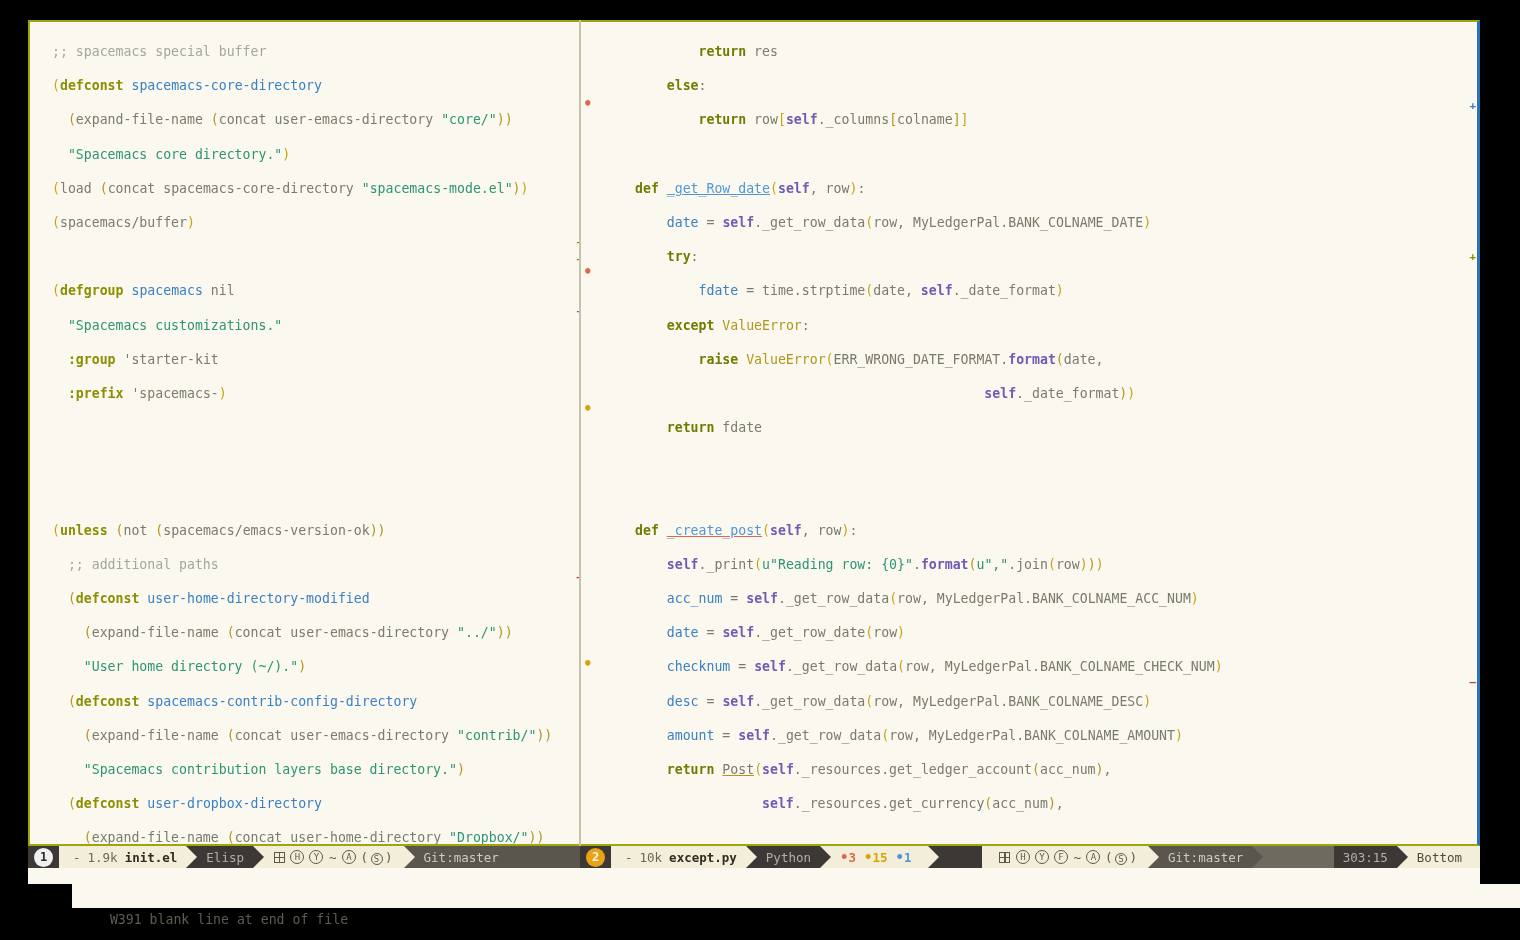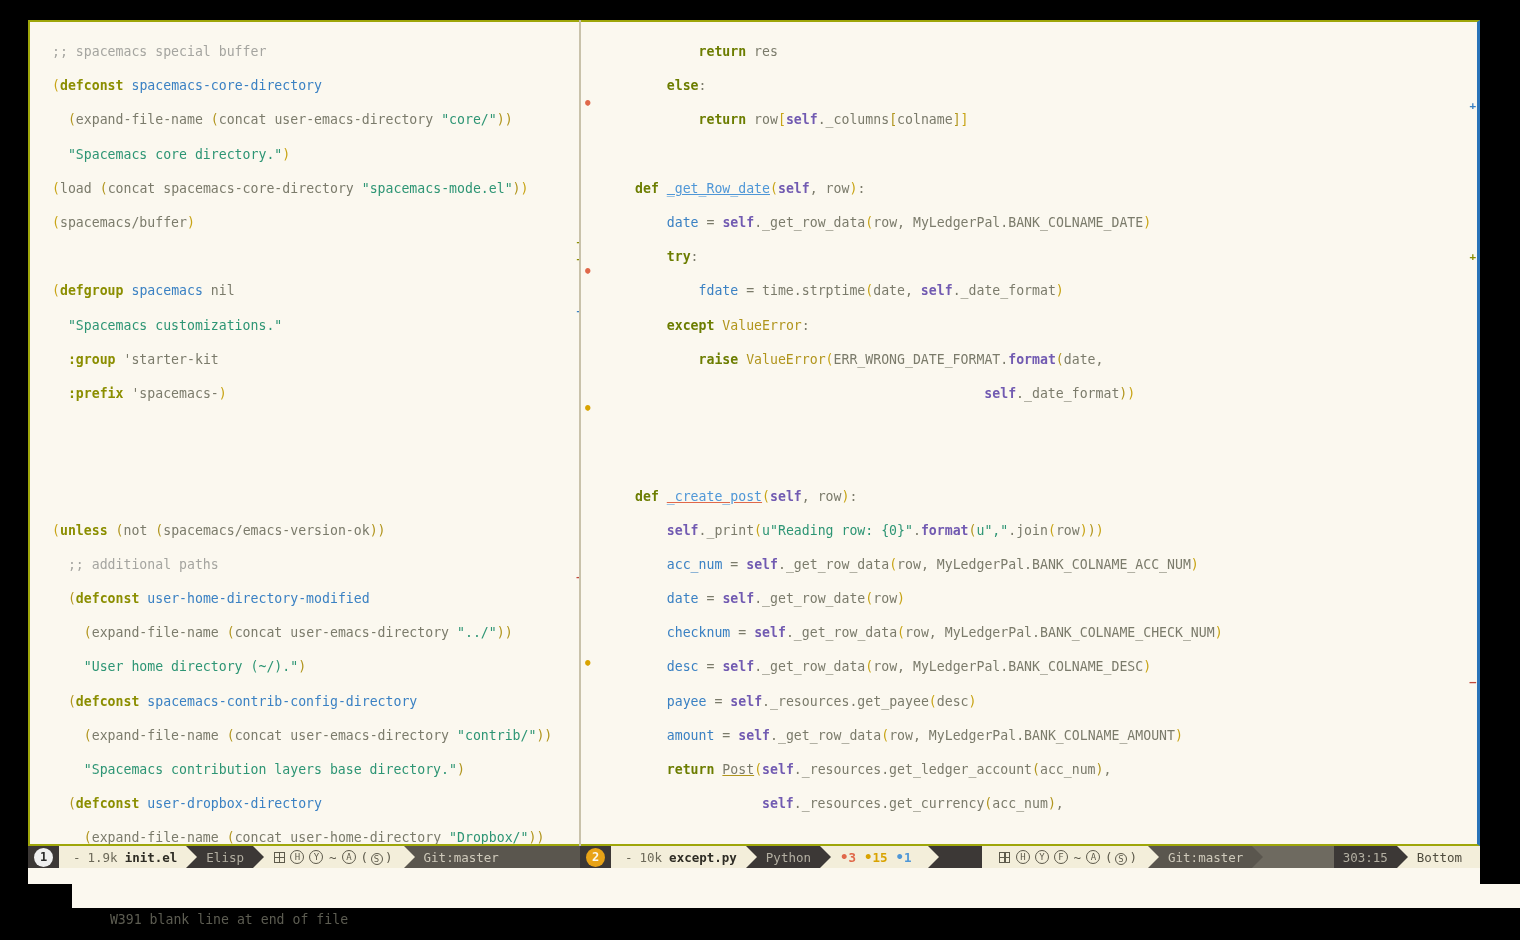--- a/index.html
+++ b/index.html
@@ -234,29 +234,29 @@
 <div class="ln">        <span class="kwgreen">else</span><span class="pln">:</span></div>
 <div class="ln">            <span class="kwgreen">return</span> <span class="pln">row</span><span class="par">[</span><span class="self">self</span><span class="pln">._columns</span><span class="par2">[</span><span class="pln">colname</span><span class="par2">]</span><span class="par">]</span></div>
 <div class="ln"> </div>
 <div class="ln">    <span class="kwgreen">def</span> <span class="fn">_get_Row_date</span><span class="par">(</span><span class="self">self</span><span class="pln">, row</span><span class="par">)</span><span class="pln">:</span></div>
 <div class="ln">        <span class="var">date</span> <span class="pln">=</span> <span class="self">self</span><span class="pln">._get_row_data</span><span class="par">(</span><span class="pln">row, MyLedgerPal.BANK_COLNAME_DATE</span><span class="par">)</span></div>
 <div class="ln">        <span class="kwgreen">try</span><span class="pln">:</span></div>
 <div class="ln">            <span class="var">fdate</span> <span class="pln">= time.strptime</span><span class="par">(</span><span class="pln">date, </span><span class="self">self</span><span class="pln">._date_format</span><span class="par">)</span></div>
 <div class="ln">        <span class="kwgreen">except</span> <span class="typ">ValueError</span><span class="pln">:</span></div>
 <div class="ln">            <span class="kwgreen">raise</span> <span class="typ">ValueError</span><span class="par">(</span><span class="pln">ERR_WRONG_DATE_FORMAT.</span><span class="self">format</span><span class="par2">(</span><span class="pln">date,</span></div>
 <div class="ln">                                                <span class="self">self</span><span class="pln">._date_format</span><span class="par2">)</span><span class="par">)</span></div>
+<div class="ln">        <span class="kwgreen">return</span> <span class="pln">fdate</span></div>
 <div class="ln"> </div>
 <div class="ln"> </div>
 <div class="ln">    <span class="kwgreen">def</span> <span class="fn" style="text-decoration-color:#e0684a;">_create_post</span><span class="par">(</span><span class="self">self</span><span class="pln">, row</span><span class="par">)</span><span class="pln">:</span></div>
 <div class="ln">        <span class="self">self</span><span class="pln">._print</span><span class="par">(</span><span class="str">u"Reading row: {0}"</span><span class="pln">.</span><span class="self">format</span><span class="par2">(</span><span class="str">u","</span><span class="pln">.join</span><span class="par">(</span><span class="pln">row</span><span class="par">)</span><span class="par2">)</span><span class="par">)</span></div>
 <div class="ln">        <span class="var">acc_num</span> <span class="pln">=</span> <span class="self">self</span><span class="pln">._get_row_data</span><span class="par">(</span><span class="pln">row, MyLedgerPal.BANK_COLNAME_ACC_NUM</span><span class="par">)</span></div>
 <div class="ln">        <span class="var">date</span> <span class="pln">=</span> <span class="self">self</span><span class="pln">._get_row_date</span><span class="par">(</span><span class="pln">row</span><span class="par">)</span></div>
 <div class="ln">        <span class="var">checknum</span> <span class="pln">=</span> <span class="self">self</span><span class="pln">._get_row_data</span><span class="par">(</span><span class="pln">row, MyLedgerPal.BANK_COLNAME_CHECK_NUM</span><span class="par">)</span></div>
 <div class="ln">        <span class="var">desc</span> <span class="pln">=</span> <span class="self">self</span><span class="pln">._get_row_data</span><span class="par">(</span><span class="pln">row, MyLedgerPal.BANK_COLNAME_DESC</span><span class="par">)</span></div>
-<div class="ln">        <span class="var">payee</span> <span class="pln">=</span> <span class="self">self</span><span class="pln">._resources.get_payee</span><span class="par">(</span><span class="pln">desc</span><span class="par">)</span></div>
 <div class="ln">        <span class="var">amount</span> <span class="pln">=</span> <span class="self">self</span><span class="pln">._get_row_data</span><span class="par">(</span><span class="pln">row, MyLedgerPal.BANK_COLNAME_AMOUNT</span><span class="par">)</span></div>
 <div class="ln">        <span class="kwgreen">return</span> <span class="fn" style="color:#7b7b6b;text-decoration-color:#b1951d;">Post</span><span class="par">(</span><span class="self">self</span><span class="pln">._resources.get_ledger_account</span><span class="par2">(</span><span class="pln">acc_num</span><span class="par2">)</span><span class="pln">,</span></div>
 <div class="ln">                    <span class="self">self</span><span class="pln">._resources.get_currency</span><span class="par2">(</span><span class="pln">acc_num</span><span class="par2">)</span><span class="pln">,</span></div>
 
 
 
 
 
 
 

